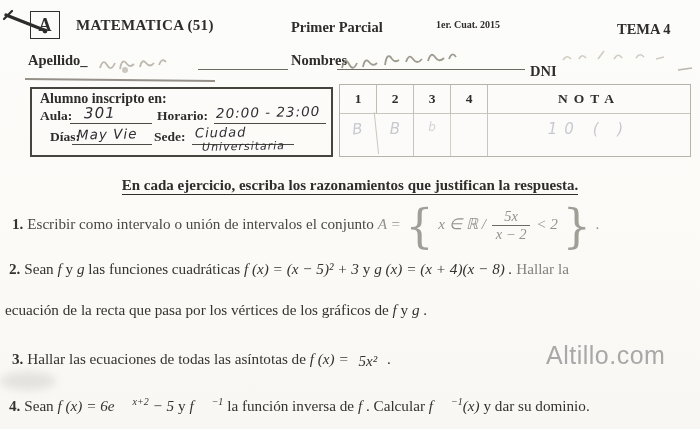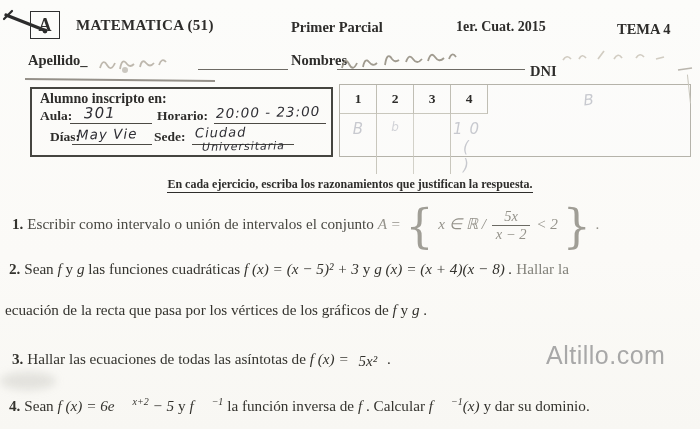--- a/index.html
+++ b/index.html
@@ -6,21 +6,21 @@
   body{width:700px;height:429px;overflow:hidden;background:#fff;}
   .page{position:relative;width:700px;height:429px;
         background:linear-gradient(180deg,#fcfcfa 0%,#fbfaf7 60%,#f8f7f3 100%);
         font-family:"Liberation Serif",serif;color:#2e2d2b;}
   .abs{position:absolute;}
   
   .letter-box{left:30px;top:11px;width:28px;height:26px;border:1.5px solid #2f2f2f;
       text-align:center;font-weight:bold;font-size:18px;line-height:26px;}
   .course{left:76px;top:17px;font-weight:bold;font-size:15px;letter-spacing:.3px;}
   .exam{left:291px;top:19px;font-weight:bold;font-size:14.5px;}
-  .term{left:456px;top:19px;font-weight:bold;font-size:14px;}
+  .term{left:436px;top:19px;font-weight:bold;font-size:10px;}
   .tema{left:617px;top:21px;font-weight:bold;font-size:14.5px;}
   
   .idlbl{font-weight:bold;font-size:14.5px;}
   .uline{border-bottom:1.2px solid #6d6a64;height:16px;}
   .hand-underline{left:25px;top:79px;width:190px;height:2px;background:#7a766d;
       transform:rotate(.6deg);opacity:.8;}
   
   .hw{font-family:"DejaVu Sans",sans-serif;font-style:italic;color:#2e2e34;
       letter-spacing:1px;transform:rotate(-1.2deg);white-space:nowrap;}
   
@@ -34,21 +34,21 @@
       border:1px solid #b5b3aa;background:rgba(255,255,255,.2);}
   .gcell{border-right:1px solid #c0beb4;border-bottom:1px solid #c9c7bd;
       text-align:center;font-weight:bold;font-size:13.5px;line-height:28px;}
   .gcell.last,.gmark.last{border-right:none;}
   .gmark{border-right:1px solid #c9c7bd;padding-top:6px;text-align:center;
       font-family:"DejaVu Sans",sans-serif;font-style:italic;font-size:15px;
       color:rgba(95,100,120,.33);}
   .nota-h{letter-spacing:6px;}
   .nota-m{letter-spacing:7px;text-align:center;border-bottom:none;}
   
-  .instruction{left:0;right:0;top:177px;text-align:center;font-weight:bold;font-size:12px;}
+  .instruction{left:0;right:0;top:177px;text-align:center;font-weight:bold;font-size:15px;}
   .instruction span{border-bottom:1.5px solid #2e2d2b;padding-bottom:1px;}
   
   .ex{position:absolute;white-space:nowrap;font-size:15.2px;color:#34332e;}
   .m{font-style:italic;}
   .lt{color:#94928a;}
   .lt2{color:#83827b;}
   .frac{display:inline-flex;flex-direction:column;align-items:center;vertical-align:middle;
       font-style:italic;font-size:14.5px;line-height:1.2;margin:0 2px;}
   .frac .fnum{padding:0 4px;}
   .frac .fden{border-top:1.2px solid #6b6a63;padding:0 4px;}
@@ -124,20 +124,21 @@
     <div class="abs hw" style="left:163px;top:36px;font-size:13px;">Ciudad</div>
     <div class="abs ib-ul" style="left:160px;top:55px;width:102px;"></div>
     <div class="abs hw" style="left:170px;top:51px;font-size:11px;">Universitaria</div>
   </div>
 
   <div class="abs gtable">
     <div class="gcell">1</div>
     <div class="gcell">2</div>
     <div class="gcell">3</div>
     <div class="gcell">4</div>
+    <div class="gcell last nota-h">NOTA</div>
     <div class="gmark" style="transform:rotate(-6deg);">B</div>
     <div class="gmark">B</div>
     <div class="gmark" style="font-size:12px;opacity:.8;">b</div>
     <div class="gmark"></div>
     <div class="gmark last nota-m">10 (  )</div>
   </div>
 
   <div class="abs instruction">
     <span>En cada ejercicio, escriba los razonamientos que justifican la respuesta.</span>
   </div>

